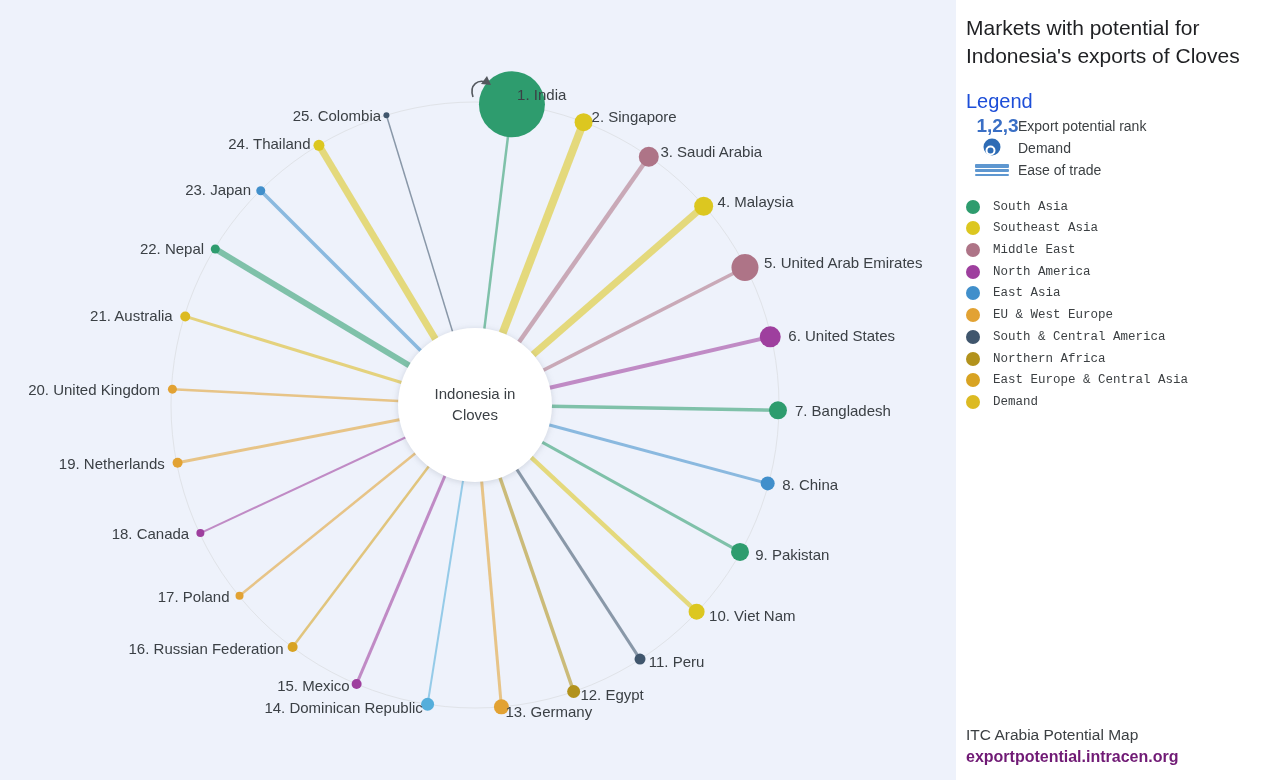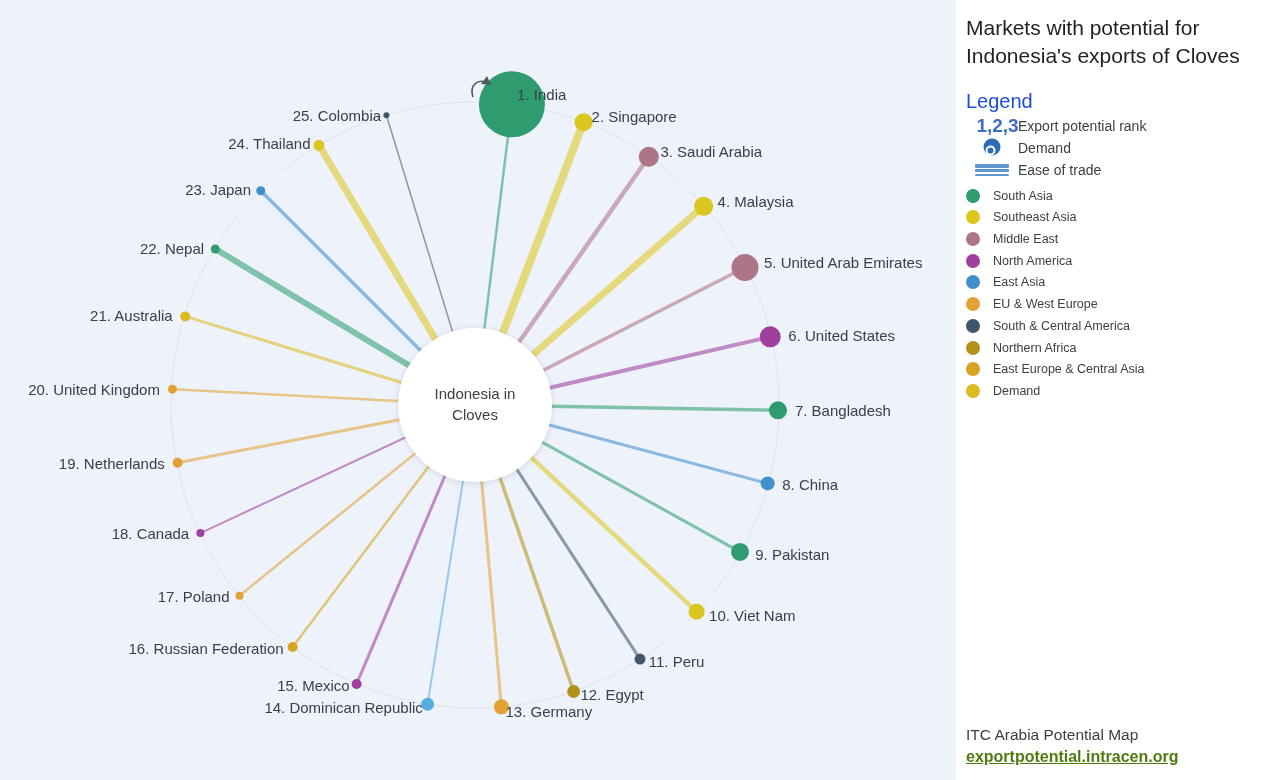--- a/index.html
+++ b/index.html
@@ -23,27 +23,27 @@
     display:flex; flex-direction:column;
   }
   .title { font-size:21px; line-height:1.33; color:#1f2023; margin:2px 0 20px 0; }
   .legend-heading { font-size:20px; color:#1d4ed8; margin:0 0 2px 0; }
   .legend-sym-row { display:flex; align-items:center; height:22px; }
   .sym-col { width:52px; flex:none; display:flex; justify-content:center; align-items:center; }
   .rank-symbol { font-size:19px; font-weight:bold; color:#3a6fc5;margin-left:11px; }
   .legend-item-label { font-size:14px; color:#3c4043; }
   .ease-icon { width:34px; display:flex; flex-direction:column; }
   .ease-icon .bar { background:#5e97d0; border-radius:1px; }
-  .legend-regions { margin-top:4px; }
+  .legend-regions { margin-top:15px;font-family:Liberation Mono, monospace; }
   .region-row { display:flex; align-items:center; height:21.7px; }
   .region-dot { width:14px; height:14px; border-radius:50%; flex:none; margin-right:13px; }
   .region-label { font-size:12.5px; color:#3c4043; }
   .footer { margin-top:auto; padding-bottom:2px; }
   .footer-line1 { font-size:15.5px; color:#3c4043; }
-  .footer-line2 { font-size:16px; font-weight:bold; color:#4d7c0f; margin-top:4px; cursor:pointer;text-decoration:underline; }
+  .footer-line2 { font-size:16px; font-weight:bold; color:#701a75; margin-top:4px; cursor:pointer; }
 </style>
 </head>
 <body>
 
 <div class="chart-panel">
   <svg id="radial-chart" width="956" height="780" viewBox="0 0 956 780">
     <g id="chart-built">
         <ellipse cx="475" cy="405" rx="304" ry="303" fill="none" stroke="#e0e3e8" stroke-width="1"></ellipse>
         <line x1="475" y1="405" x2="511.9264110517597" y2="104.25851605267945" stroke="#2e9c6e" stroke-width="2.5" stroke-opacity="0.58"></line>
         <line x1="475" y1="405" x2="583.5854887122259" y2="122.12513077134787" stroke="#dcc720" stroke-width="8" stroke-opacity="0.58"></line>

